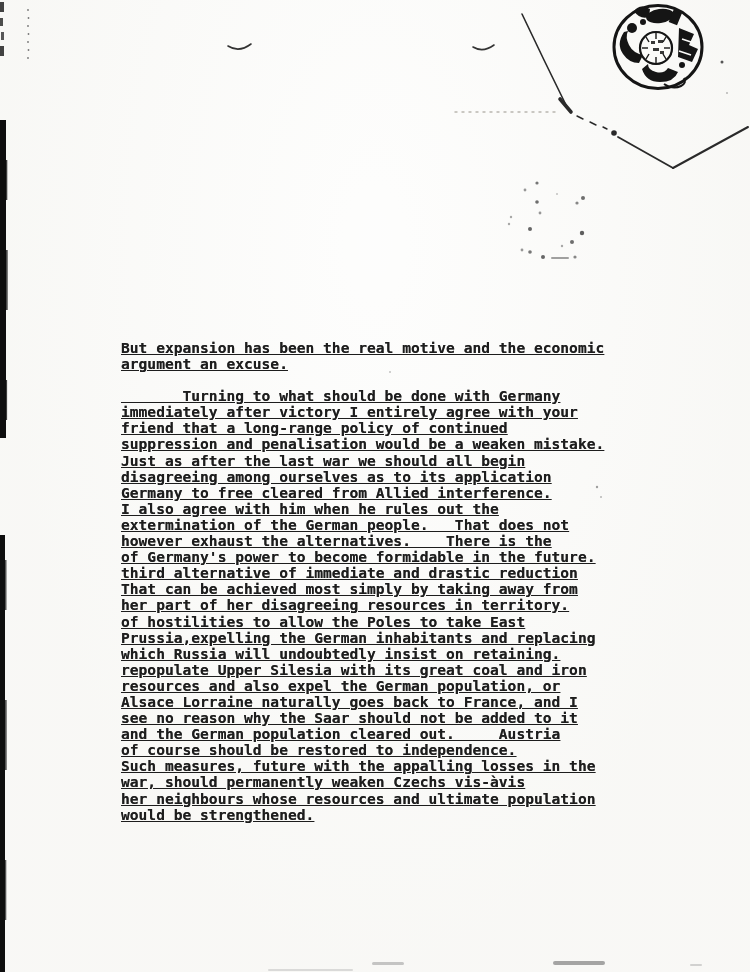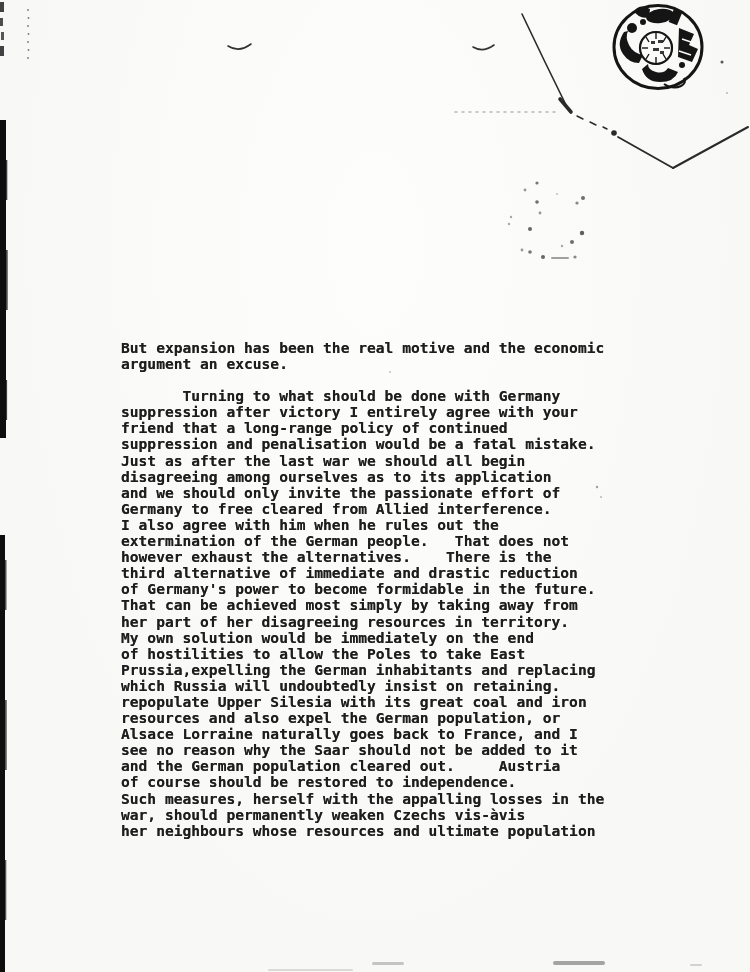--- a/index.html
+++ b/index.html
@@ -20,21 +20,21 @@
     position:absolute;left:0;top:0;width:750px;height:972px;
     pointer-events:none;
   }
   .text-block{
     position:absolute;
     left:121px;top:340px;width:520px;
     font: bold 14.6px/16.1px "DejaVu Sans Mono", monospace;
     color:#1d1d1d;
     text-shadow:0 0 0.5px rgba(25,25,25,0.65);
   }
-  .para{margin:0 0 16px 0;}
+  .para{margin:0 0 16px 0;text-decoration:underline;}
   .para:last-child{margin-bottom:8px;}
   .line{display:block;white-space:pre;}
 </style>
 </head>
 <body>
 
 <div class="page">
 
   <svg class="artifacts" viewBox="0 0 750 972" xmlns="http://www.w3.org/2000/svg">
 
@@ -155,42 +155,41 @@
     </g>
   </svg>
 
   <div class="text-block">
     <div class="para">
       <span class="line">But expansion has been the real motive and the economic</span>
       <span class="line">argument an excuse.</span>
     </div>
     <div class="para">
       <span class="line">       Turning to what should be done with Germany</span>
-      <span class="line">suppression after victory I entirely agree with your</span>
+      <span class="line">immediately after victory I entirely agree with your</span>
       <span class="line">friend that a long-range policy of continued</span>
-      <span class="line">suppression and penalisation would be a fatal mistake.</span>
+      <span class="line">suppression and penalisation would be a weaken mistake.</span>
       <span class="line">Just as after the last war we should all begin</span>
       <span class="line">disagreeing among ourselves as to its application</span>
-      <span class="line">and we should only invite the passionate effort of</span>
       <span class="line">Germany to free cleared from Allied interference.</span>
       <span class="line">I also agree with him when he rules out the</span>
       <span class="line">extermination of the German people.   That does not</span>
       <span class="line">however exhaust the alternatives.    There is the</span>
+      <span class="line">of Germany's power to become formidable in the future.</span>
       <span class="line">third alternative of immediate and drastic reduction</span>
-      <span class="line">of Germany's power to become formidable in the future.</span>
       <span class="line">That can be achieved most simply by taking away from</span>
       <span class="line">her part of her disagreeing resources in territory.</span>
-      <span class="line">My own solution would be immediately on the end</span>
       <span class="line">of hostilities to allow the Poles to take East</span>
       <span class="line">Prussia,expelling the German inhabitants and replacing</span>
       <span class="line">which Russia will undoubtedly insist on retaining.</span>
       <span class="line">repopulate Upper Silesia with its great coal and iron</span>
       <span class="line">resources and also expel the German population, or</span>
       <span class="line">Alsace Lorraine naturally goes back to France, and I</span>
       <span class="line">see no reason why the Saar should not be added to it</span>
       <span class="line">and the German population cleared out.     Austria</span>
       <span class="line">of course should be restored to independence.</span>
-      <span class="line">Such measures, herself with the appalling losses in the</span>
+      <span class="line">Such measures, future with the appalling losses in the</span>
       <span class="line">war, should permanently weaken Czechs vis-àvis</span>
       <span class="line">her neighbours whose resources and ultimate population</span>
+      <span class="line">would be strengthened.</span>
     </div>
   </div>
 </div>
 
 </body></html>

